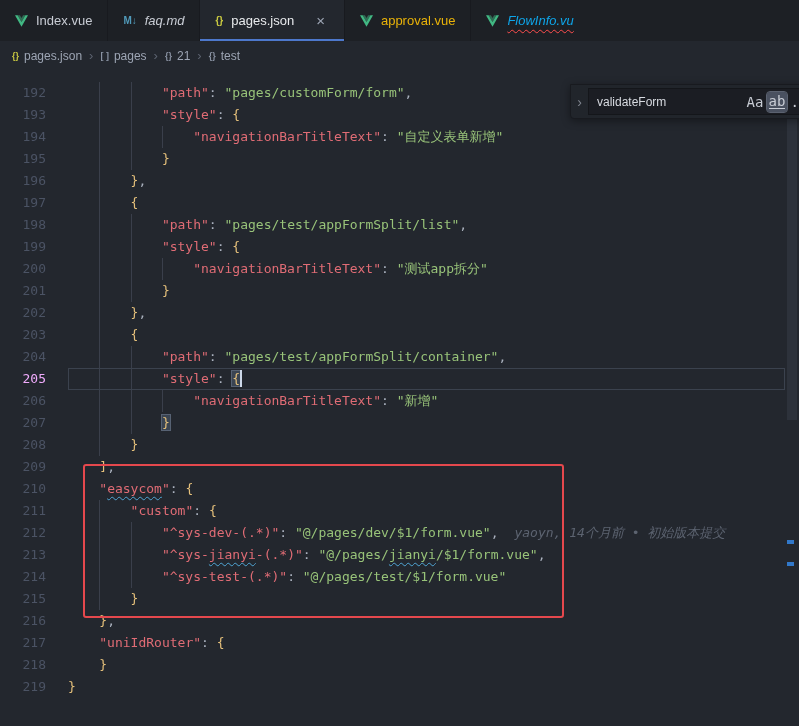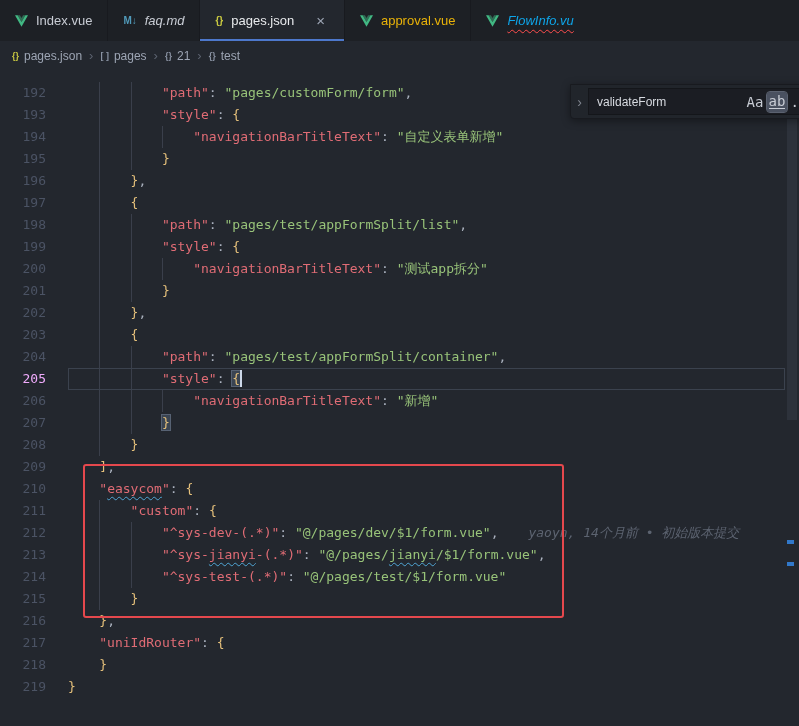--- a/index.html
+++ b/index.html
@@ -40,21 +40,21 @@
   .code{margin-left:22px;position:relative;}
   .ind{display:inline-block;width:4ch;height:22px;vertical-align:top;}
   .ind.guide{box-shadow:inset 1px 0 0 #3a3f4b;}
   .tok.k{color:var(--key,#e06c75);}
   .tok.s{color:var(--string,#98c379);}
   .tok.o{color:var(--punct,#abb2bf);}
   .tok.b{color:var(--brace,#e5c07b);}
   .tok.match{background:rgba(110,130,160,.32);outline:1px solid rgba(150,170,200,.45);}
   .tok.sq{text-decoration:underline wavy var(--squiggle_blue,#4fa6d5);text-decoration-thickness:1px;
           text-underline-offset:3px;text-decoration-skip-ink:none;}
-  .tok.blame{color:var(--blame,#5c6370);margin-left:30px;font-style:italic;}
+  .tok.blame{color:var(--blame,#5c6370);margin-left:16px;font-style:italic;}
   .tok.cursor{display:inline-block;width:2px;height:17px;background:#ccd7e8;vertical-align:top;
               position:relative;top:2px;}
 
   
   .find-widget{position:absolute;top:14px;left:570px;width:300px;height:33px;background:#21252b;
                border:1px solid #181a1f;box-shadow:0 2px 8px rgba(0,0,0,.4);display:flex;align-items:center;
                z-index:20;border-radius:0 0 4px 4px;}
   .find-chevron{width:17px;align-self:stretch;display:flex;align-items:center;justify-content:center;
                 color:#7f848e;font-size:14px;cursor:pointer;}
   .find-input{flex:0 0 auto;width:212px;height:25px;background:#1b1d23;border:1px solid #14161a;

